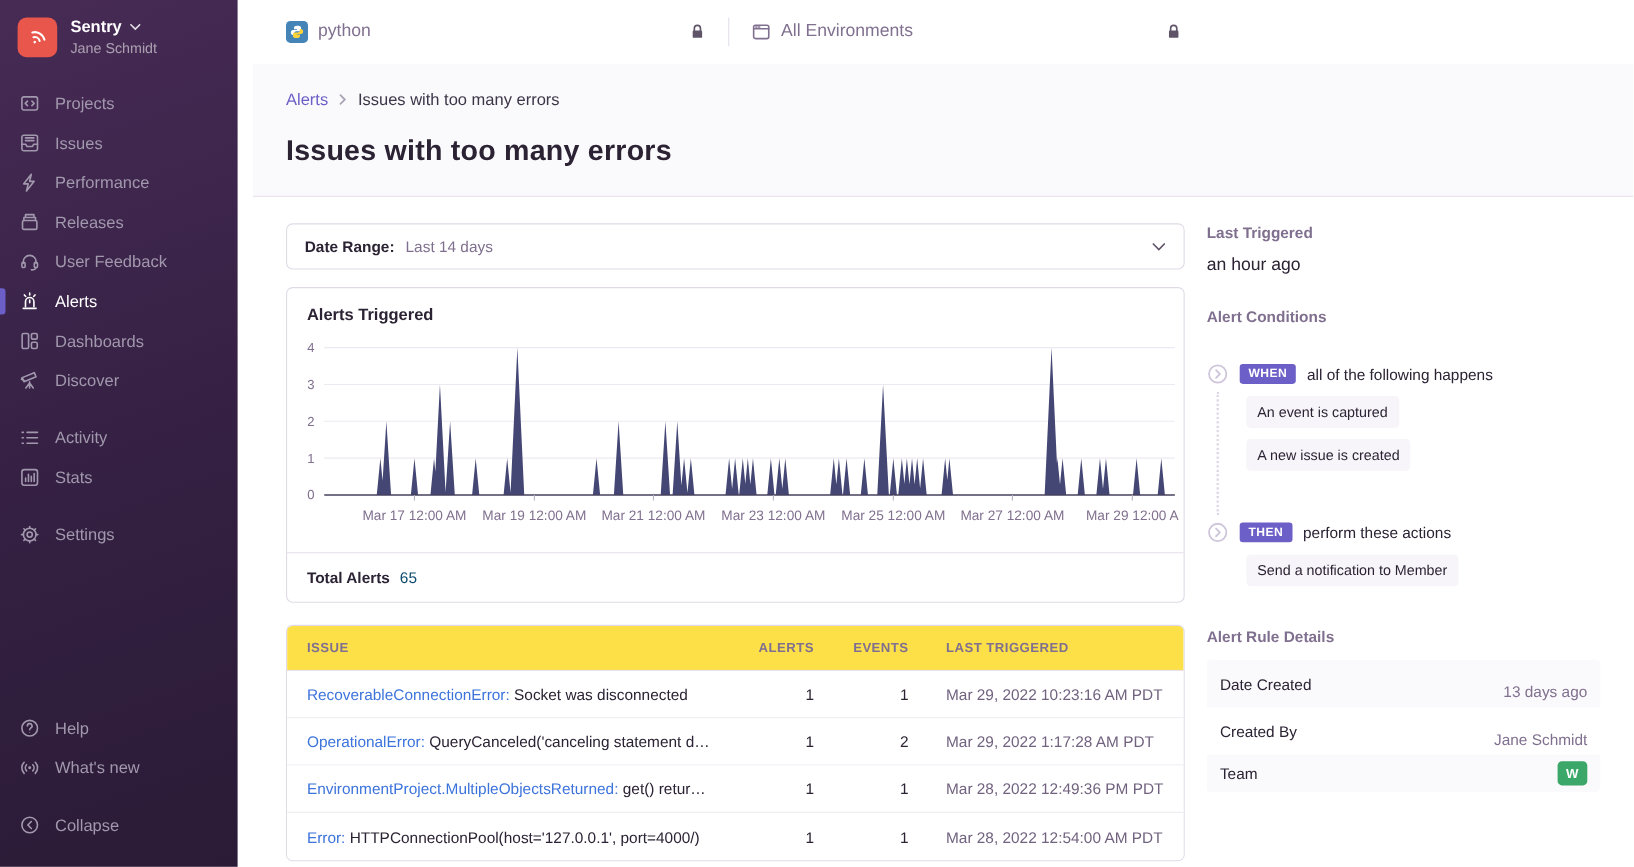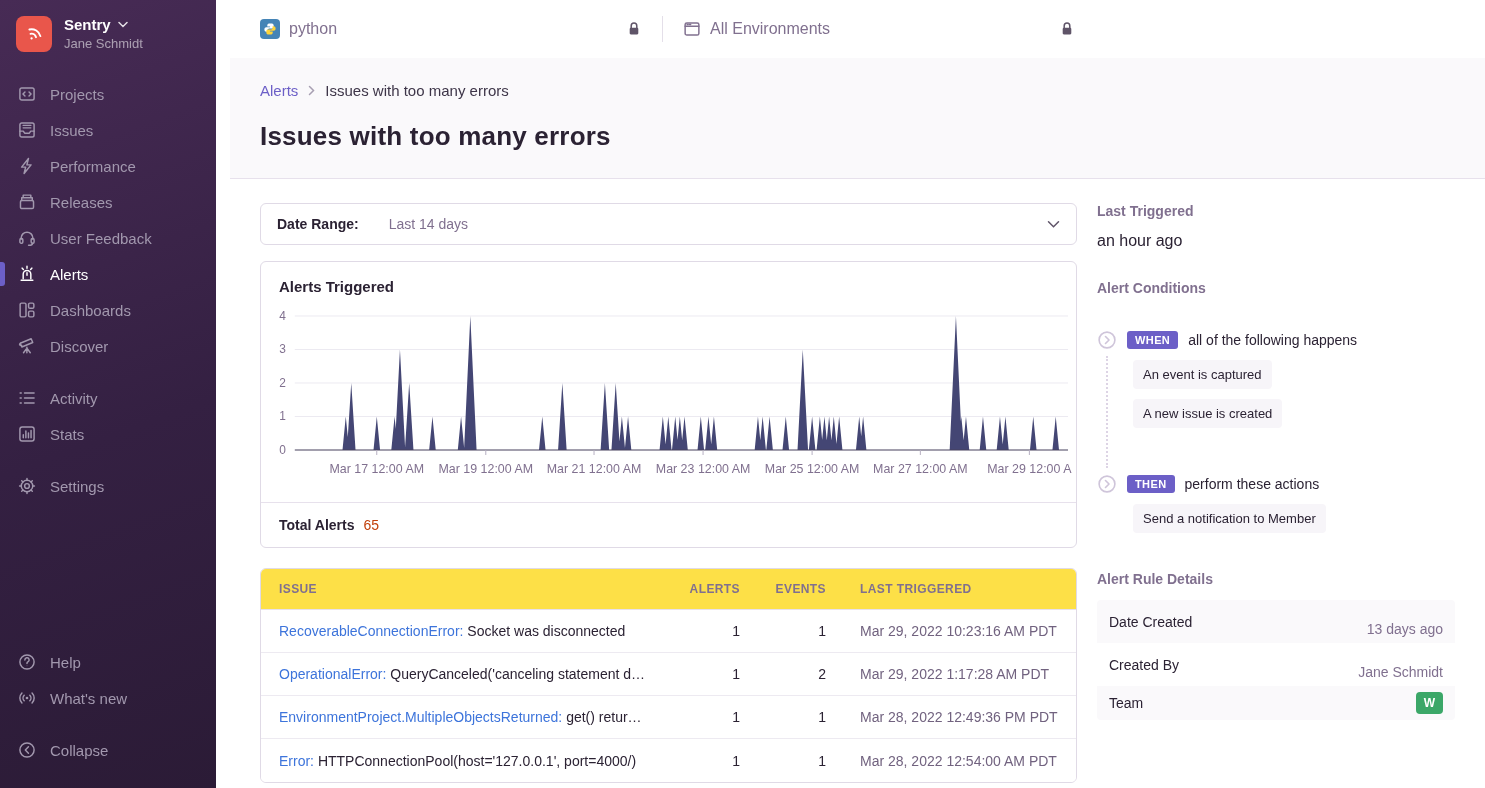--- a/index.html
+++ b/index.html
@@ -49,29 +49,29 @@
     font-weight:700; font-size:14px; color:#2b2233; display:flex; align-items:center; gap:8px;
     cursor:pointer; box-shadow:0 2px 1px rgba(40,30,60,.04); font-family:inherit; }
   .page-title { font-size:26px; font-weight:700; color:#2b2233; margin-top:22px; letter-spacing:.2px; }
 
   
   .content { display:flex; gap:20px; padding:24px 20px 0 30px; background:#fff; }
   .main-col { width:817px; flex:none; }
   .card { background:#fff; border:1px solid #e0dae6; border-radius:6px; }
   .date-card { height:42px; display:flex; align-items:center; padding:0 16px; gap:10px; cursor:pointer; }
   .date-label { font-weight:700; font-size:14px; }
-  .date-value { font-size:14px; color:#80708f;margin-left:20px; }
+  .date-value { font-size:14px; color:#80708f; }
   .date-chevron { margin-left:auto; display:flex; color:#5f5468; }
 
   .chart-card { margin-top:16px; }
   .chart-title { font-weight:700; font-size:15px; color:#2b2233; padding:16px 18px 2px; }
   #alerts-chart { display:block; width:100%; height:205px; }
   .chart-footer { border-top:1px solid #e7e1ec; padding:14px 18px; font-size:14px; display:flex; gap:9px; align-items:center; }
   .total-label { font-weight:700; }
-  .total-value { color:#c2410c; }
+  .total-value { color:#0c4a6e; }
 
   .table-card { margin-top:20px; overflow:hidden; }
   .t-head, .t-row { display:grid; grid-template-columns:1fr 70px 86px 232px; align-items:center; }
   .t-head { background:#fde047; padding:13px 18px; border-bottom:1px solid #e7e1ec;
     color:#80708f; font-size:12px; font-weight:700; letter-spacing:.4px; }
   .t-row { padding:0 18px; height:43px; border-bottom:1px solid #edeaf1; font-size:14px; background:#fff; }
   .t-row:last-child { border-bottom:none; }
   .c-num { text-align:right; }
   .c-last { padding-left:34px; }
   .t-row .c-last { color:#71627f; }

